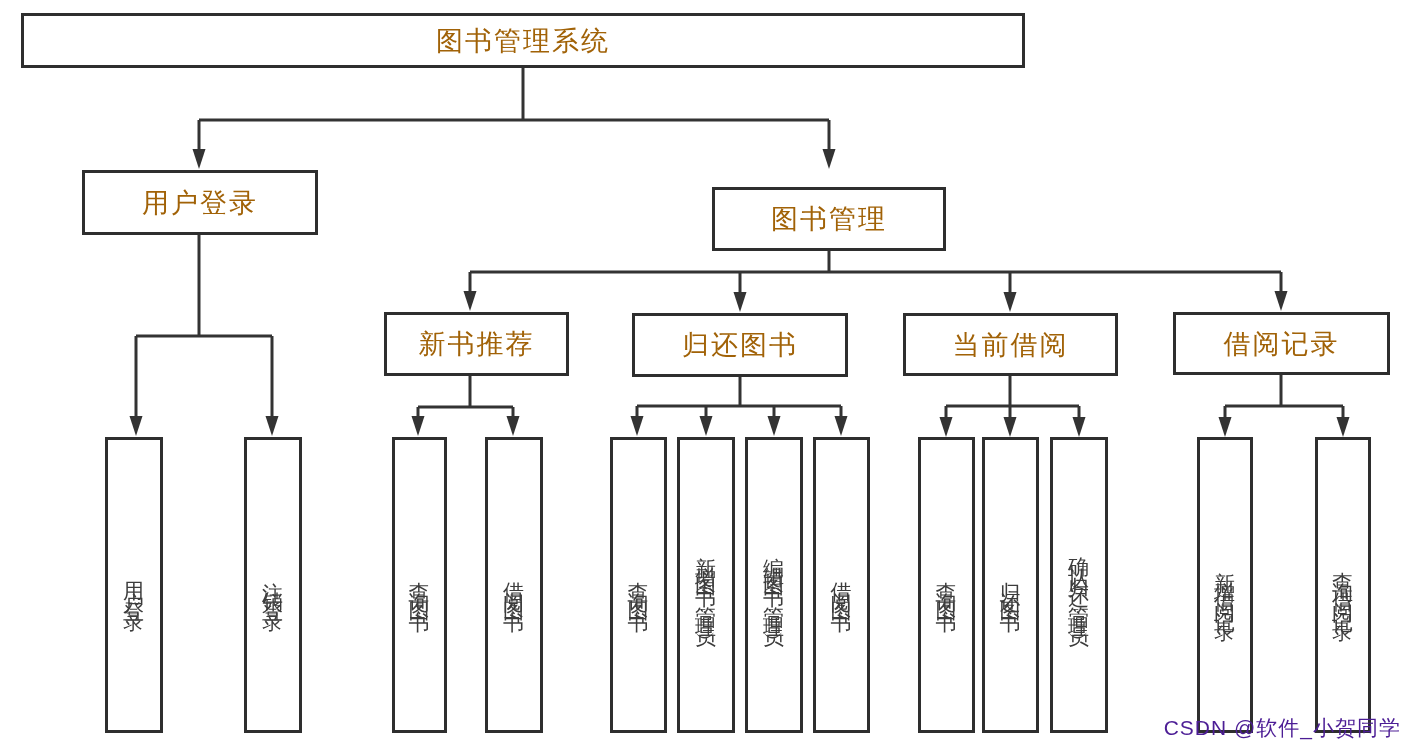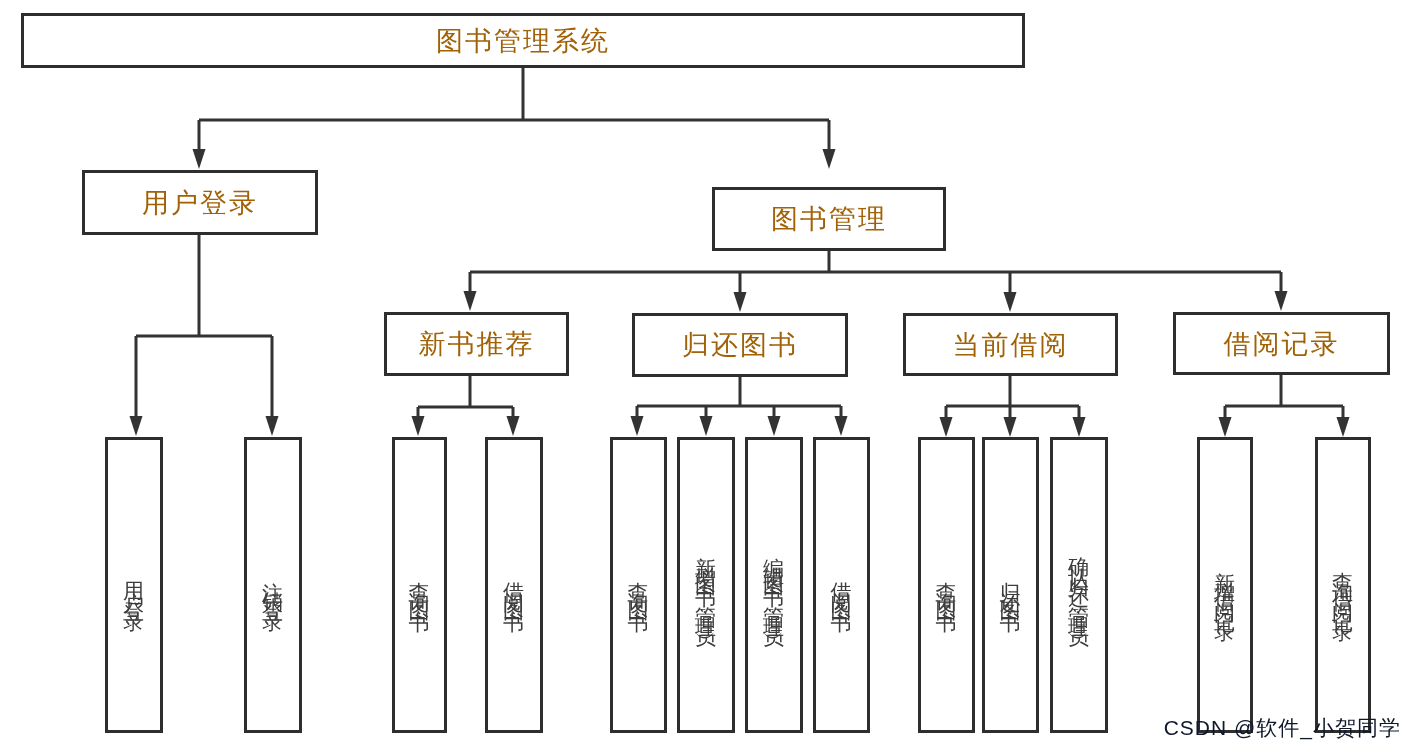--- a/index.html
+++ b/index.html
@@ -33,21 +33,21 @@
     display:flex;align-items:center;justify-content:center;
     writing-mode:vertical-rl;
     text-orientation:mixed;
     font-size:21px;letter-spacing:10px;color:#3c3c3c;
     line-height:1;
   }
   .watermark{
     position:absolute;
     top:714px;right:4px;
     font-size:21px;letter-spacing:1px;
-    color:#0f172a;
+    color:#4c1d95;
     white-space:nowrap;
   }
 </style>
 </head>
 <body>
 
 <div id="stage">
 
   <svg id="wires" viewBox="0 0 1405 747">
       <line x1="523" y1="68" x2="523" y2="120" stroke="#333333" stroke-width="3"></line>

